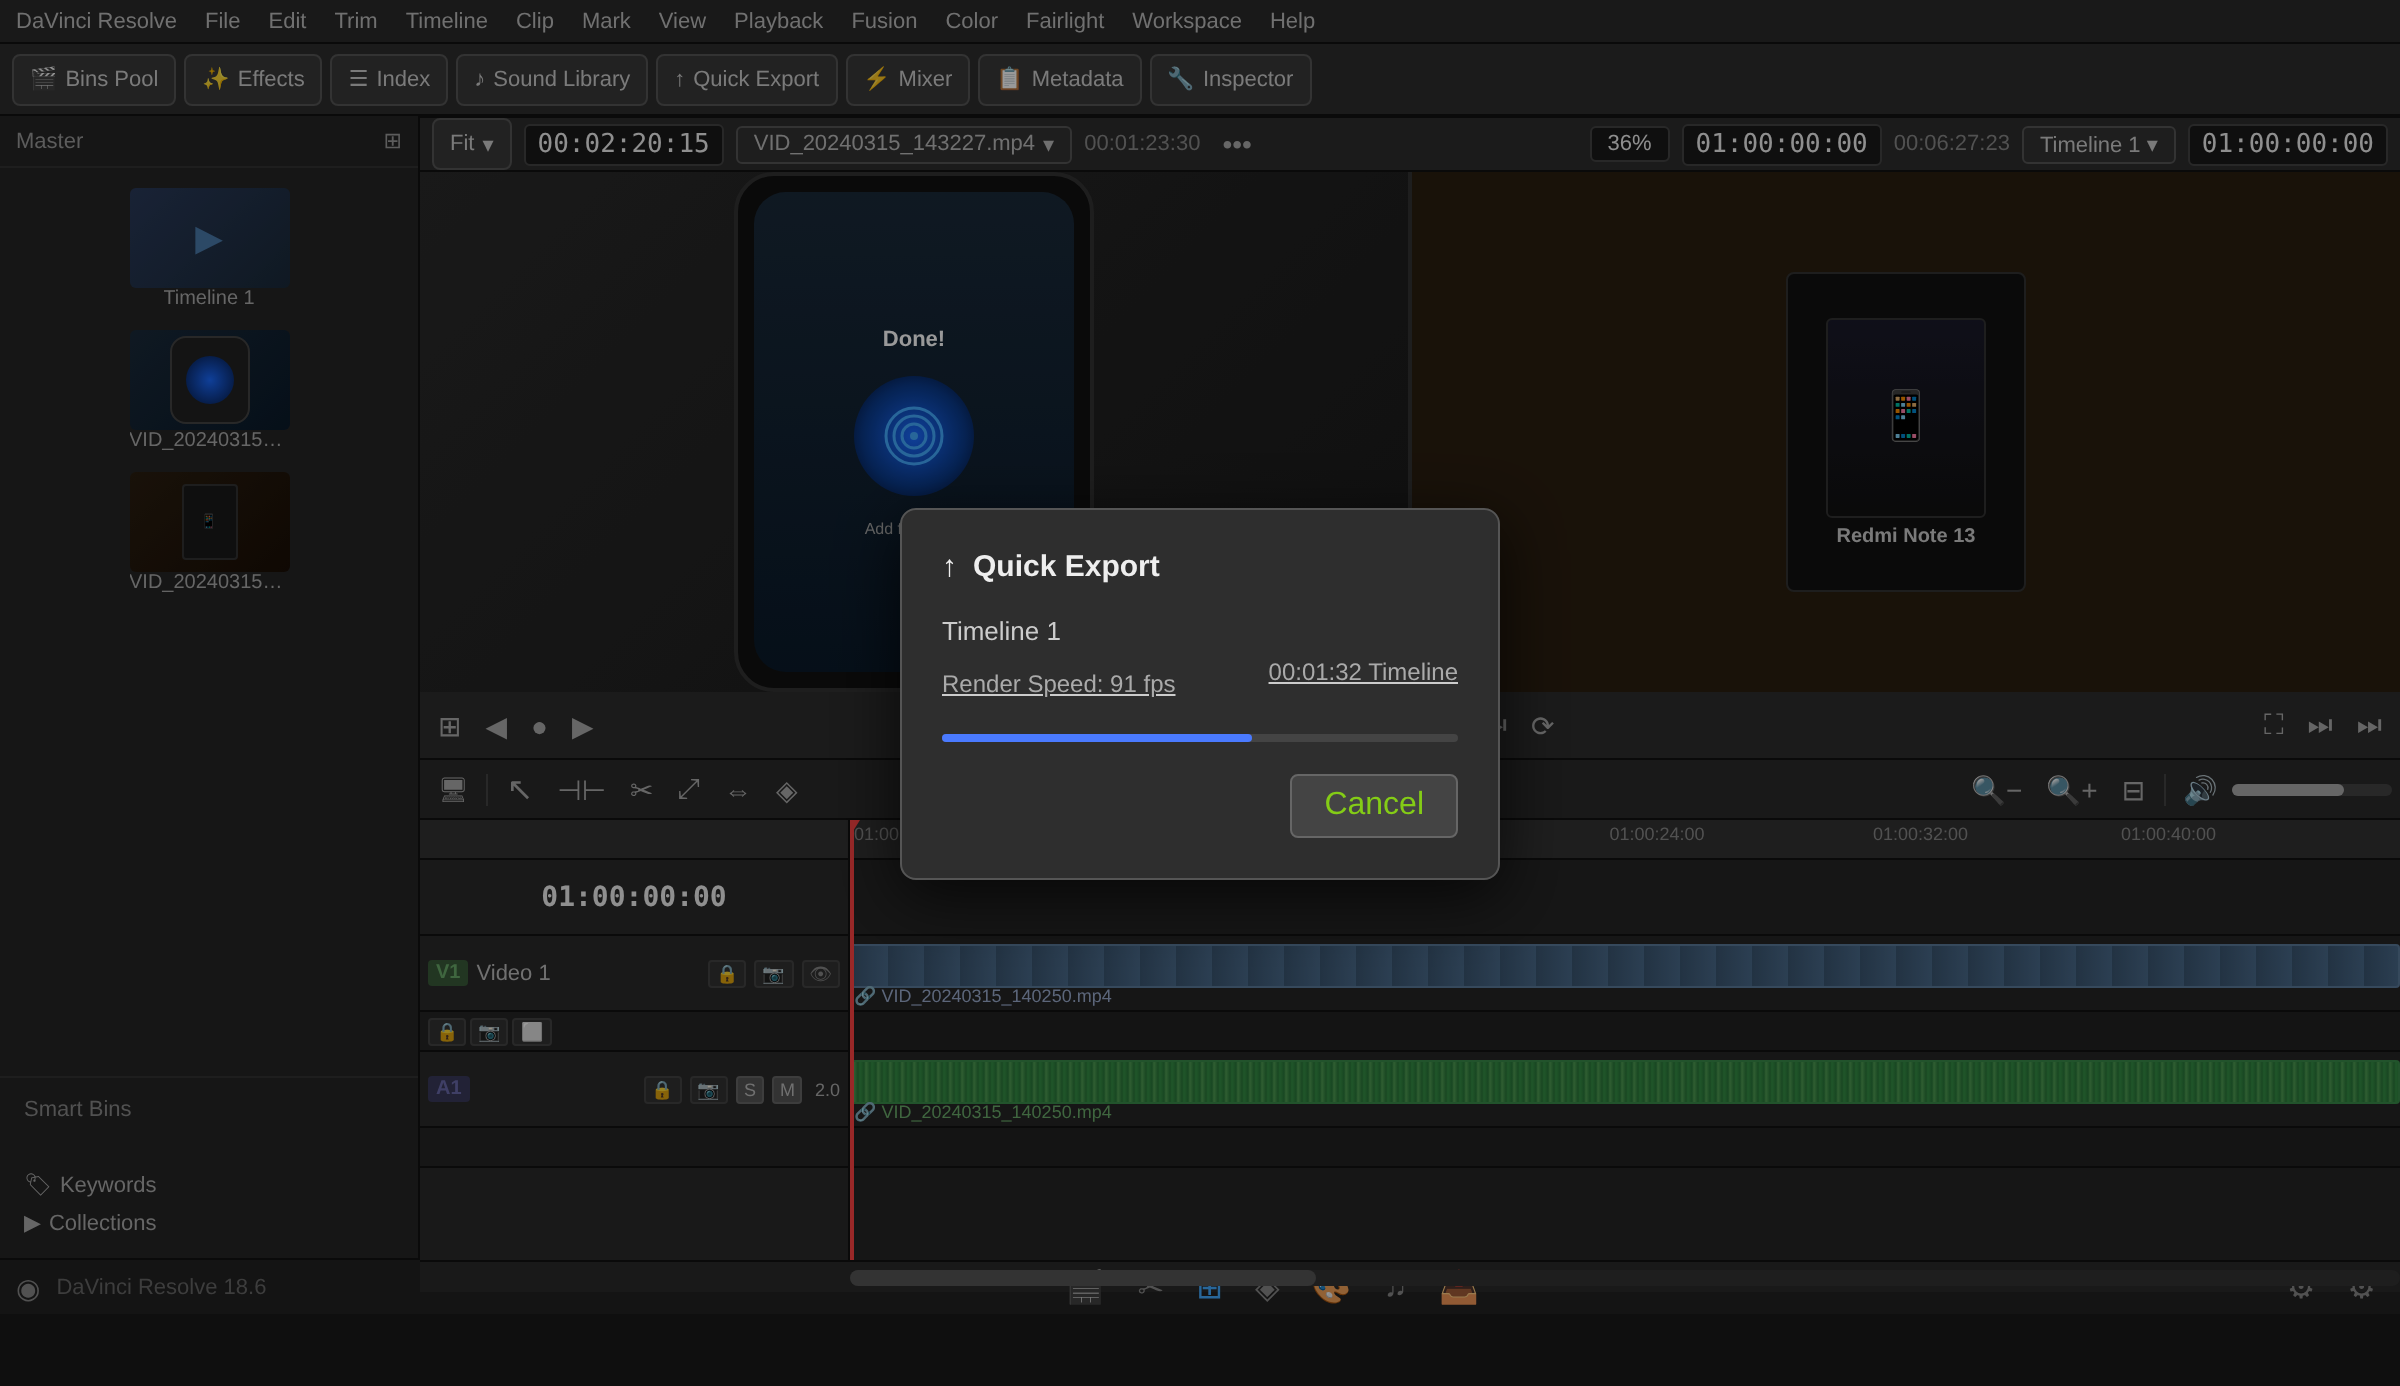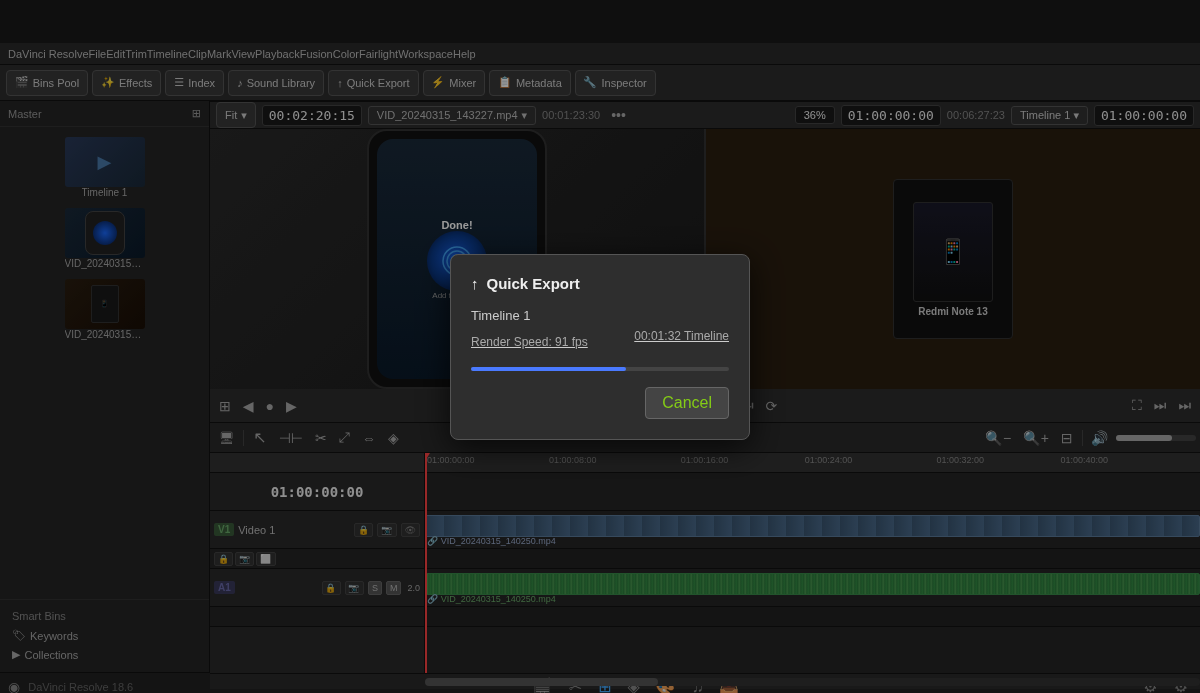--- a/index.html
+++ b/index.html
@@ -1,19 +1,19 @@
 <!DOCTYPE html>
 <html><head>
   <meta charset="utf-8">
   <style>
     * { box-sizing: border-box; margin: 0; padding: 0; }
     body { background: #1a1a1a; color: #ccc; font-family: 'Segoe UI', Arial, sans-serif; font-size: 12px; width: 1200px; height: 693px; overflow: hidden; }
 
     
-    .menu-bar { display: flex; align-items: center; background: #2a2a2a; height: 22px; padding: 0 8px; border-bottom: 1px solid #111; margin-top: 43px; }
+    .menu-bar { display: flex; align-items: center; background: #2a2a2a; height: 22px; padding: 0 8px; gap: 14px; border-bottom: 1px solid #111; }
     .menu-bar span { font-size: 11px; color: #bbb; cursor: pointer; }
 
     
     .toolbar { display: flex; align-items: center; background: #2d2d2d; height: 36px; padding: 0 6px; gap: 4px; border-bottom: 1px solid #111; }
     .toolbar-btn { background: #3a3a3a; border: 1px solid #555; border-radius: 4px; color: #ccc; font-size: 11px; padding: 3px 8px; cursor: pointer; display: flex; align-items: center; gap: 4px; height: 26px; white-space: nowrap; }
     .toolbar-center { flex: 1; display: flex; justify-content: center; align-items: center; gap: 8px; }
     .project-title { font-size: 14px; color: #ddd; font-weight: 500; }
     .edited-badge { font-size: 11px; color: #888; }
     .toolbar-right { display: flex; align-items: center; gap: 4px; }
 
@@ -22,32 +22,32 @@
 
     
     .sidebar { width: 210px; background: #252525; border-right: 1px solid #111; display: flex; flex-direction: column; }
     .sidebar-header { padding: 6px 8px; font-size: 11px; color: #999; border-bottom: 1px solid #333; display: flex; align-items: center; justify-content: space-between; }
     .media-panel { flex: 1; overflow: hidden; }
     .media-item { display: flex; flex-direction: column; align-items: center; cursor: pointer; padding: 2px; border-radius: 3px; }
     .media-thumb { width: 80px; height: 50px; background: #1a1a1a; border-radius: 2px; overflow: hidden; position: relative; }
     .media-label { font-size: 10px; color: #aaa; max-width: 80px; overflow: hidden; text-overflow: ellipsis; white-space: nowrap; text-align: center; }
     .sidebar-footer { padding: 8px; border-top: 1px solid #333; }
     .sidebar-footer-item { font-size: 11px; color: #aaa; padding: 3px 4px; cursor: pointer; display: flex; align-items: center; gap: 4px; }
-    .sidebar-footer-title { font-size: 11px; color: #888; padding: 2px 4px; margin-bottom: 2px; }
+    .sidebar-footer-title { font-size: 11px; color: #888; padding: 2px 4px; margin-bottom: 20px; }
 
     
     .preview-area { flex: 1; display: flex; flex-direction: column; background: #0f766e; }
     .preview-panels { display: flex; flex: 1; }
     .preview-panel { flex: 1; position: relative; background: #000; overflow: hidden; }
     .preview-panel:first-child { border-right: 2px solid #333; }
 
     
     .preview-left { width: 100%; height: 100%; background: linear-gradient(135deg, #2a2a2a 0%, #1a1a1a 100%); display: flex; align-items: center; justify-content: center; position: relative; }
     .phone-mockup { width: 180px; height: 260px; background: #111; border-radius: 20px; border: 2px solid #333; display: flex; align-items: center; justify-content: center; position: relative; overflow: hidden; }
-    .phone-screen { width: 160px; height: 240px; background: linear-gradient(180deg, #1a2a3a 0%, #0a1a2a 100%); border-radius: 16px; display: flex; flex-direction: column; align-items: center; justify-content: center; gap: 0; }
+    .phone-screen { width: 160px; height: 240px; background: linear-gradient(180deg, #1a2a3a 0%, #0a1a2a 100%); border-radius: 16px; display: flex; flex-direction: column; align-items: center; justify-content: center; gap: 12px; }
     .fingerprint-icon { width: 60px; height: 60px; border-radius: 50%; background: radial-gradient(circle, #1a6aff 0%, #0a3a8a 60%, #050a20 100%); display: flex; align-items: center; justify-content: center; }
     .done-text { color: #fff; font-size: 11px; font-weight: bold; }
 
     
     .preview-right { width: 100%; height: 100%; background: #2a1e10; display: flex; align-items: center; justify-content: center; position: relative; }
     .product-box { width: 120px; height: 160px; background: #111; border: 1px solid #333; border-radius: 4px; display: flex; align-items: center; justify-content: center; flex-direction: column; gap: 4px; }
     .product-name { color: #ccc; font-size: 10px; font-weight: bold; }
 
     
     .timecode-bar { display: flex; align-items: center; background: #2d2d2d; height: 36px; padding: 0 6px; gap: 6px; border-top: 1px solid #111; border-bottom: 1px solid #111; }

